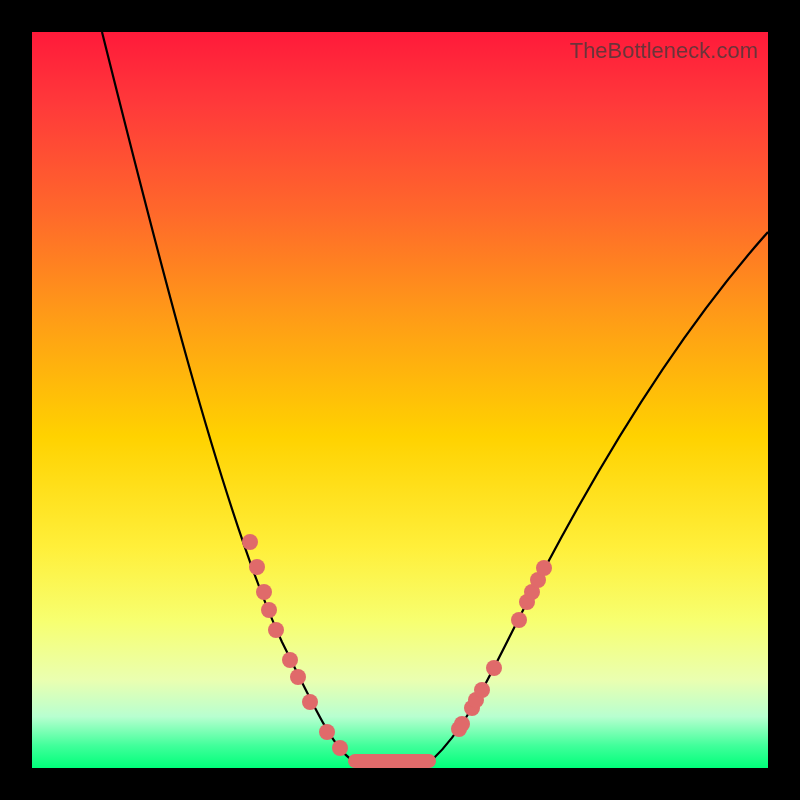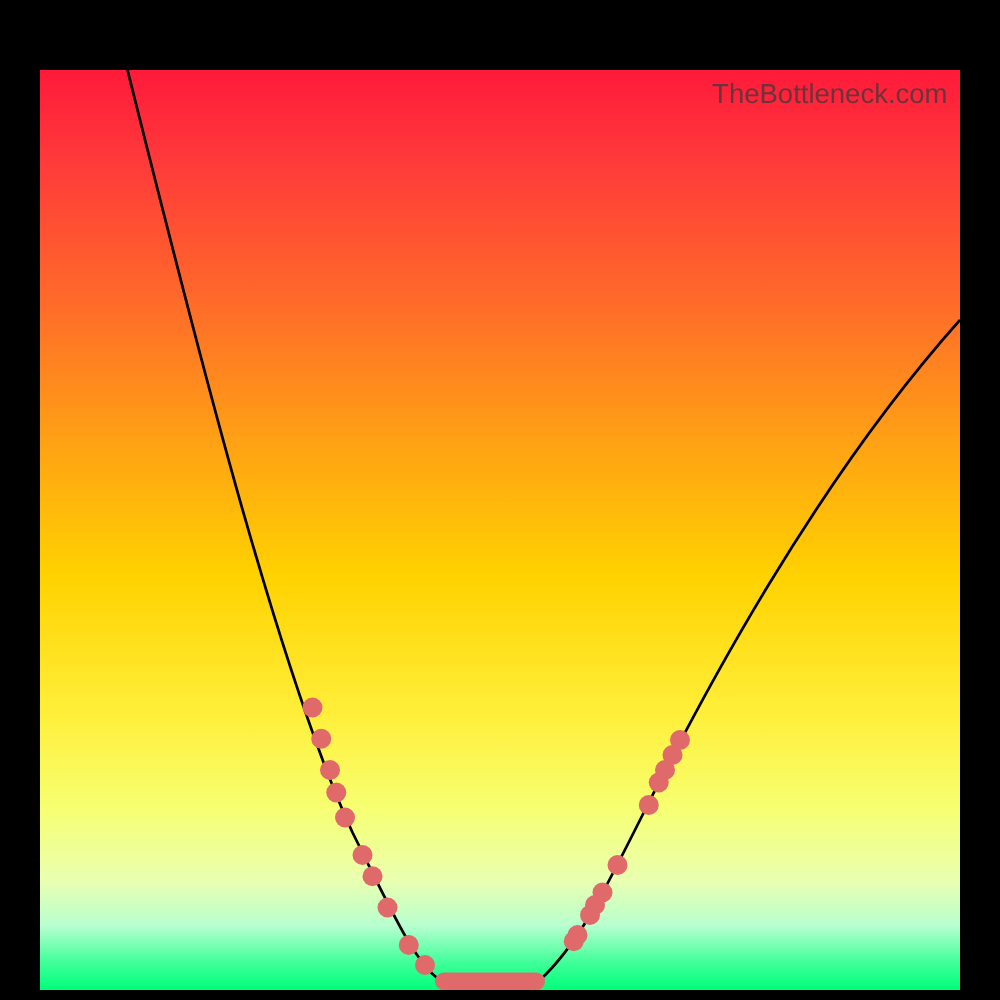--- a/index.html
+++ b/index.html
@@ -2,21 +2,20 @@
 <html><head>
 <meta charset="utf-8">
 <style>
   * { margin: 0; padding: 0; box-sizing: border-box; }
   html, body { width: 800px; height: 800px; overflow: hidden; background: #000; }
   .frame {
     position: absolute;
     left: 0; top: 0;
     width: 800px; height: 692px;
     background: #000;
-    margin-top: 24px;
   }
   .plot {
     position: absolute;
     left: 32px; top: 32px;
     width: 736px; height: 736px;
     background: linear-gradient(to bottom,
       #ff1a3a 0%,
       #ff3a3a 10%,
       #ff6a2a 25%,
       #ffa015 40%,

